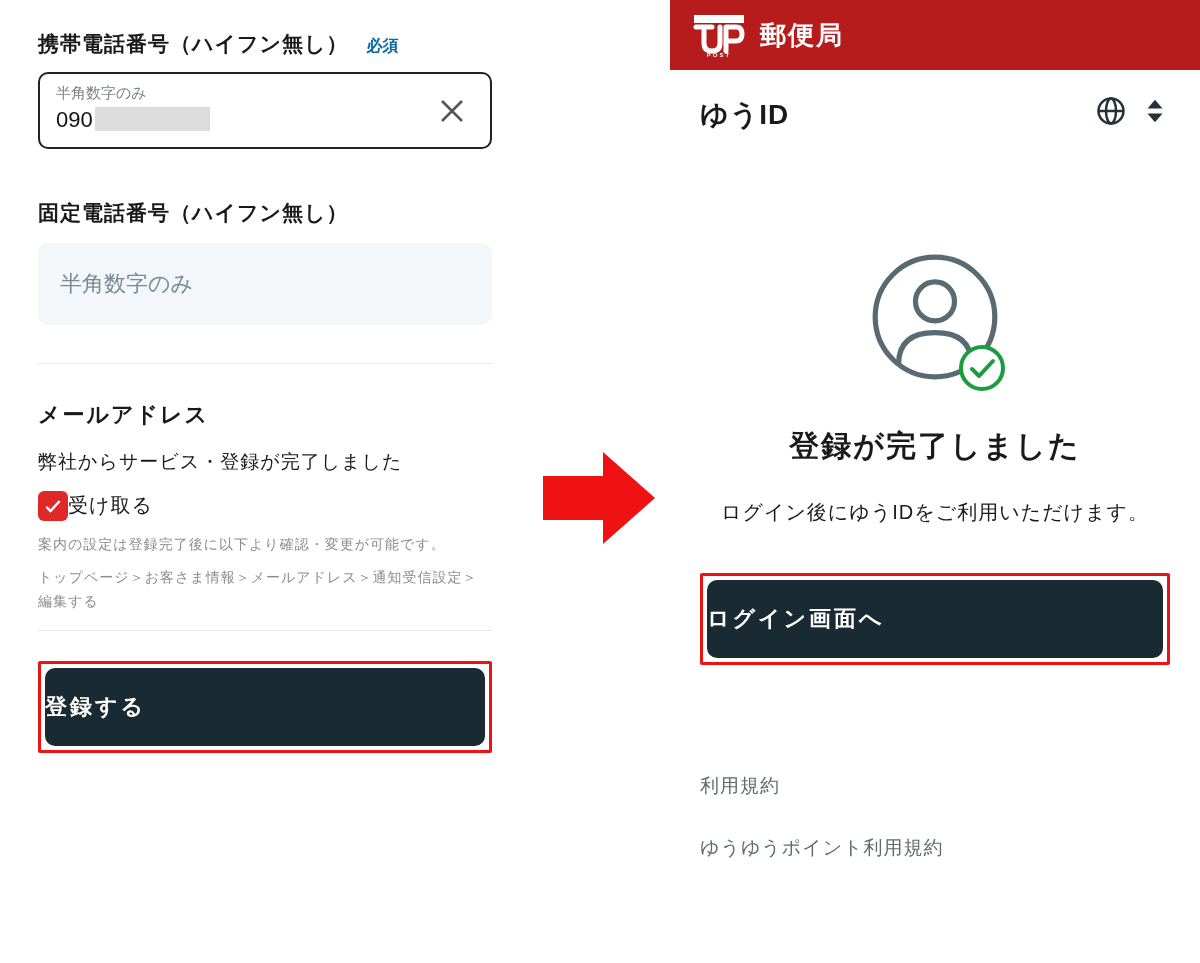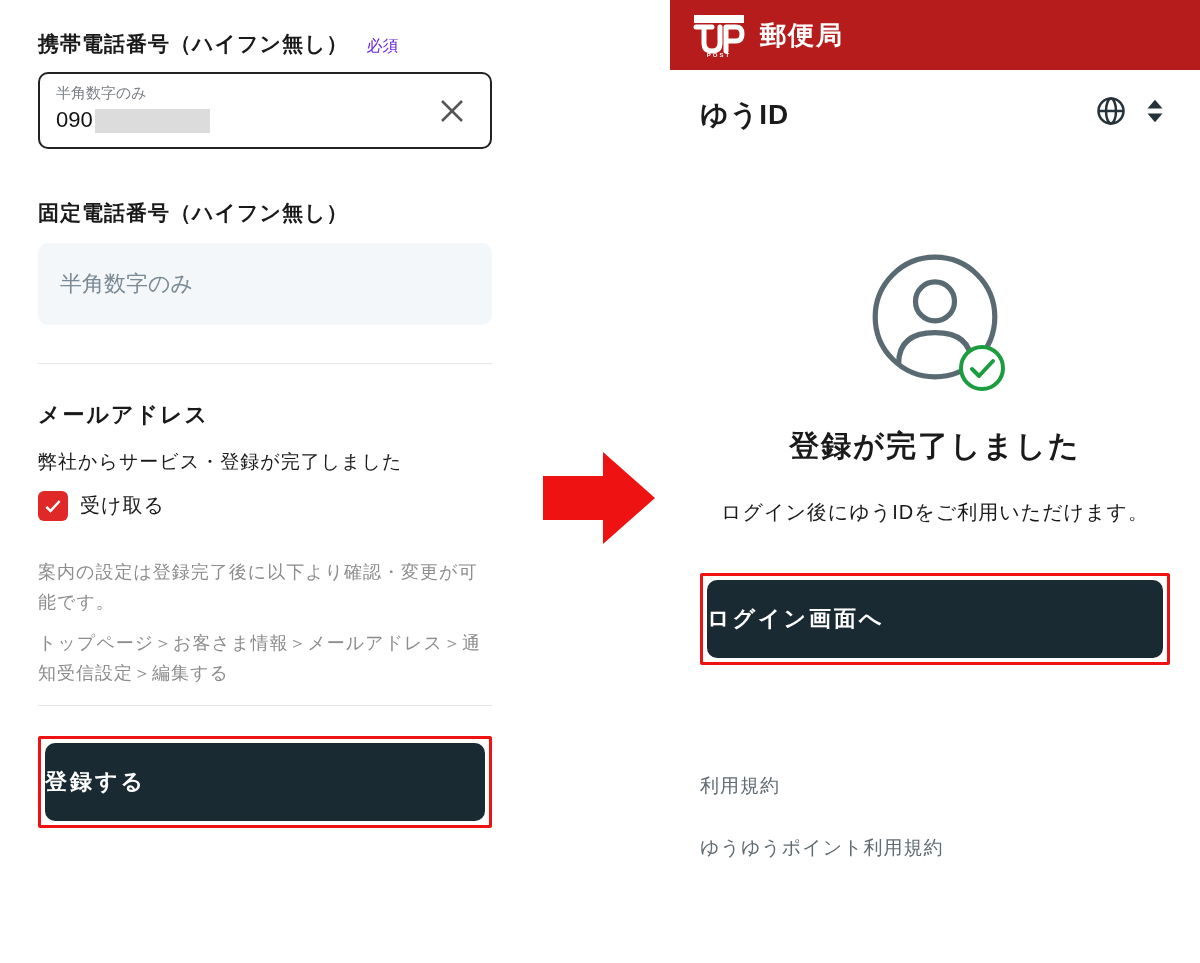--- a/index.html
+++ b/index.html
@@ -15,56 +15,56 @@
     position: absolute;
     top: 0;
     background: #fff;
   }
   .left-pane { left: 0; width: 530px; height: 745px; padding: 30px 38px 0 38px; }
   .right-pane { left: 670px; width: 530px; height: 858px; }
 
   
   .field-row { display: flex; align-items: baseline; gap: 18px; margin-bottom: 14px; }
   .field-label { font-size: 21px; font-weight: 600; color: #1a1a1a; letter-spacing: 1px; }
-  .required { font-size: 16px; color: #6d28d9; font-weight: 400; }
+  .required { font-size: 16px; color: #0369a1; font-weight: 700; }
   .input-box {
     border: 2px solid #222;
     border-radius: 10px;
     padding: 10px 16px 14px 16px;
     position: relative;
     margin-bottom: 50px;
   }
   .input-hint { font-size: 15px; color: #7a7f85; margin-bottom: 4px; }
-  .input-value-row { display: flex; align-items: flex-end; }
+  .input-value-row { display: flex; align-items: flex-start; }
   .input-value { font-size: 22px; color: #111; }
   .masked-bar { display: inline-block; width: 115px; height: 24px; background: #dcdcdc; margin-left: 2px; vertical-align: middle; }
   .clear-x {
     position: absolute; right: 18px; top: 50%; transform: translateY(-50%);
     width: 40px; height: 40px; display: flex; align-items: center; justify-content: center;
     color: #555; cursor: pointer;
   }
   .input-disabled {
     background: #f3f7fa;
     border-radius: 10px;
     padding: 26px 22px;
     margin-top: 16px;
     margin-bottom: 38px;
   }
   .input-disabled .placeholder { font-size: 22px; color: #7a8993; }
   .divider { height: 1px; background: #e6e6e6; margin: 0 0 36px 0; }
   .section-title { font-size: 22px; font-weight: 700; color: #1a1a1a; letter-spacing: 2px; margin-bottom: 18px; }
   .subtext { font-size: 19px; color: #1a1a1a; letter-spacing: 1px; margin-bottom: 14px; line-height: 1.5; }
-  .checkbox-row { display: flex; align-items: center; gap: 12px; margin-bottom: 36px; }
+  .checkbox-row { display: flex; align-items: center; gap: 0; margin-bottom: 12px; }
   .checkbox {
     width: 30px; height: 30px; background: #e02828; border-radius: 6px;
     display: flex; align-items: center; justify-content: center; cursor: pointer;
   }
   .checkbox svg { width: 20px; height: 20px; stroke: #fff; stroke-width: 3; fill: none; }
   .checkbox-label { font-size: 20px; color: #1a1a1a; letter-spacing: 1px; }
-  .note { font-size: 18px; color: #8c8c8c; line-height: 1.7; letter-spacing: 1px; margin-bottom: 10px; }
+  .note { font-size: 14px; color: #8c8c8c; line-height: 1.7; letter-spacing: 1px; margin-bottom: 10px; }
   .divider2 { height: 1px; background: #e6e6e6; margin: 16px 0 30px 0; }
 
   .cta-wrap { border: 3px solid #ef1212; padding: 4px; border-radius: 2px; }
   .cta {
     background: #1a2a33;
     color: #fff;
     font-size: 22px;
     font-weight: 700;
     letter-spacing: 3px;
     text-align: left;

